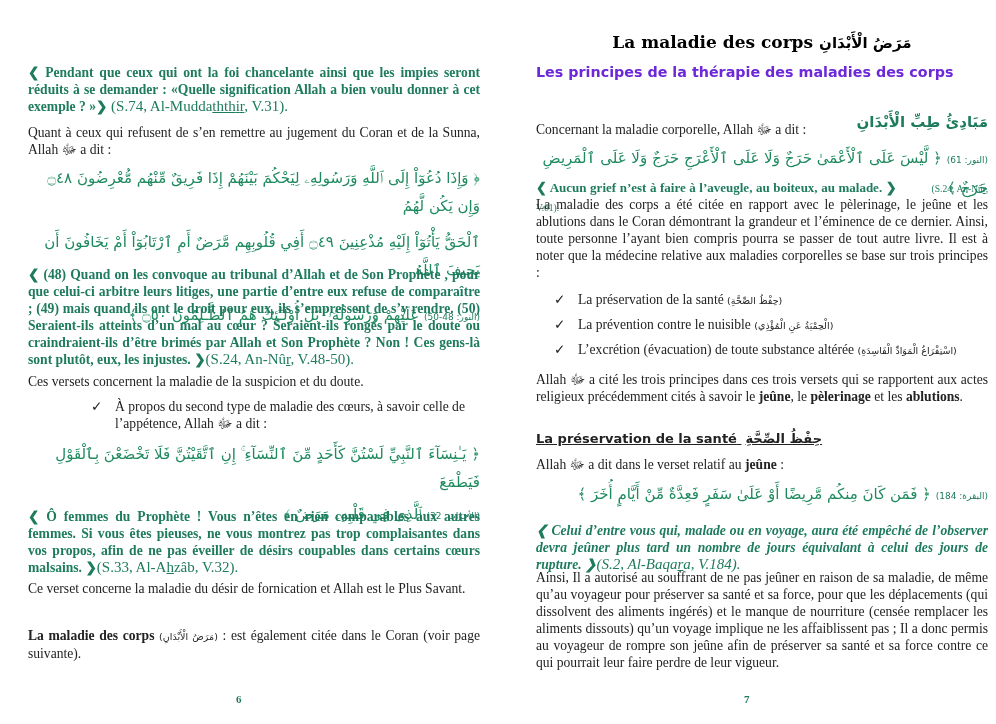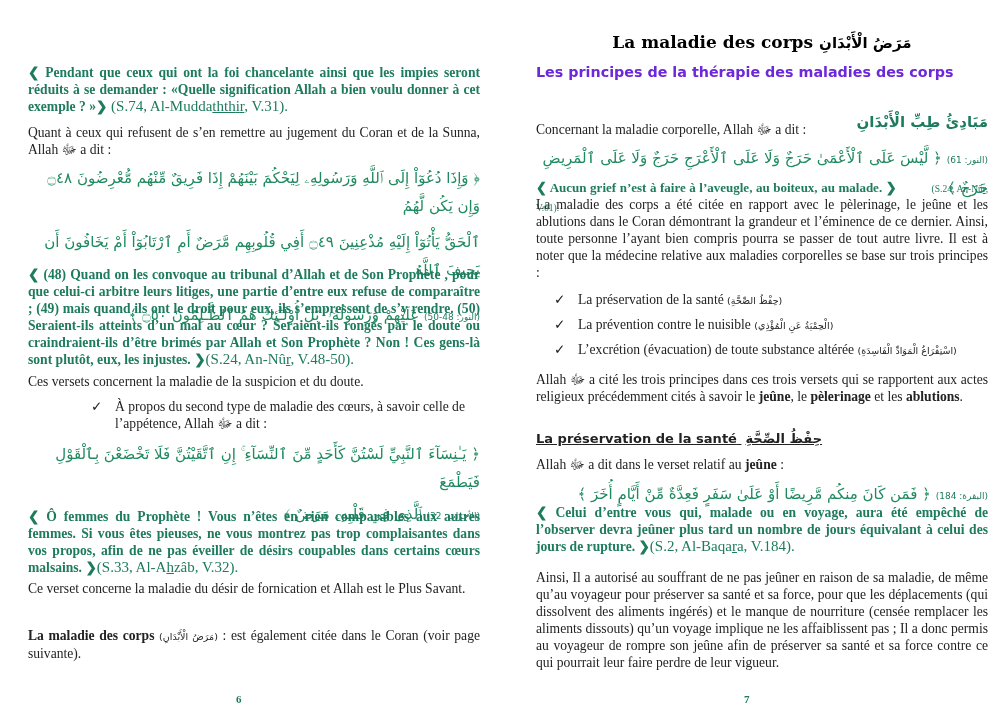--- a/index.html
+++ b/index.html
@@ -128,20 +128,20 @@
 
   <p class="p abs" style="top:456px;">
     <span>Allah ﷻ a dit dans le verset relatif au </span><b>jeûne</b><span> :</span>
   </p>
 
   <p class="ar right abs" style="top:480px;">
     <span class="src">(البقرة: 184)</span>
     <span>﴿ فَمَن كَانَ مِنكُم مَّرِيضًا أَوْ عَلَىٰ سَفَرٍ فَعِدَّةٌ مِّنْ أَيَّامٍ أُخَرَ ﴾</span>
   </p>
 
-  <p class="p green abs" style="top:504px;">
+  <p class="p green abs" style="top:522px;font-style:italic;">
     <span>❮ Celui d’entre vous qui, malade ou en voyage, aura été empêché de l’observer devra jeûner plus tard un nombre de jours équivalant à celui des jours de rupture. ❯</span><span class="ref"><span>(S.2, Al-Baqa</span><span class="u">r</span><span>a, V.184).</span></span>
   </p>
 
   <p class="p abs" style="top:569px;">Ainsi, Il a autorisé au souffrant de ne pas jeûner en raison de sa maladie, de même qu’au voyageur pour préserver sa santé et sa force, pour que les déplacements (qui dissolvent des aliments ingérés) et le manque de nourriture (censée remplacer les aliments dissouts) qu’un voyage implique ne les affaiblissent pas ; Il a  donc permis au voyageur de rompre son jeûne afin de préserver sa santé et sa force contre ce qui pourrait leur faire perdre de leur vigueur.</p>
 
   <div class="pageno" style="left:208px;">7</div>
 </div>
 
 </body></html>

